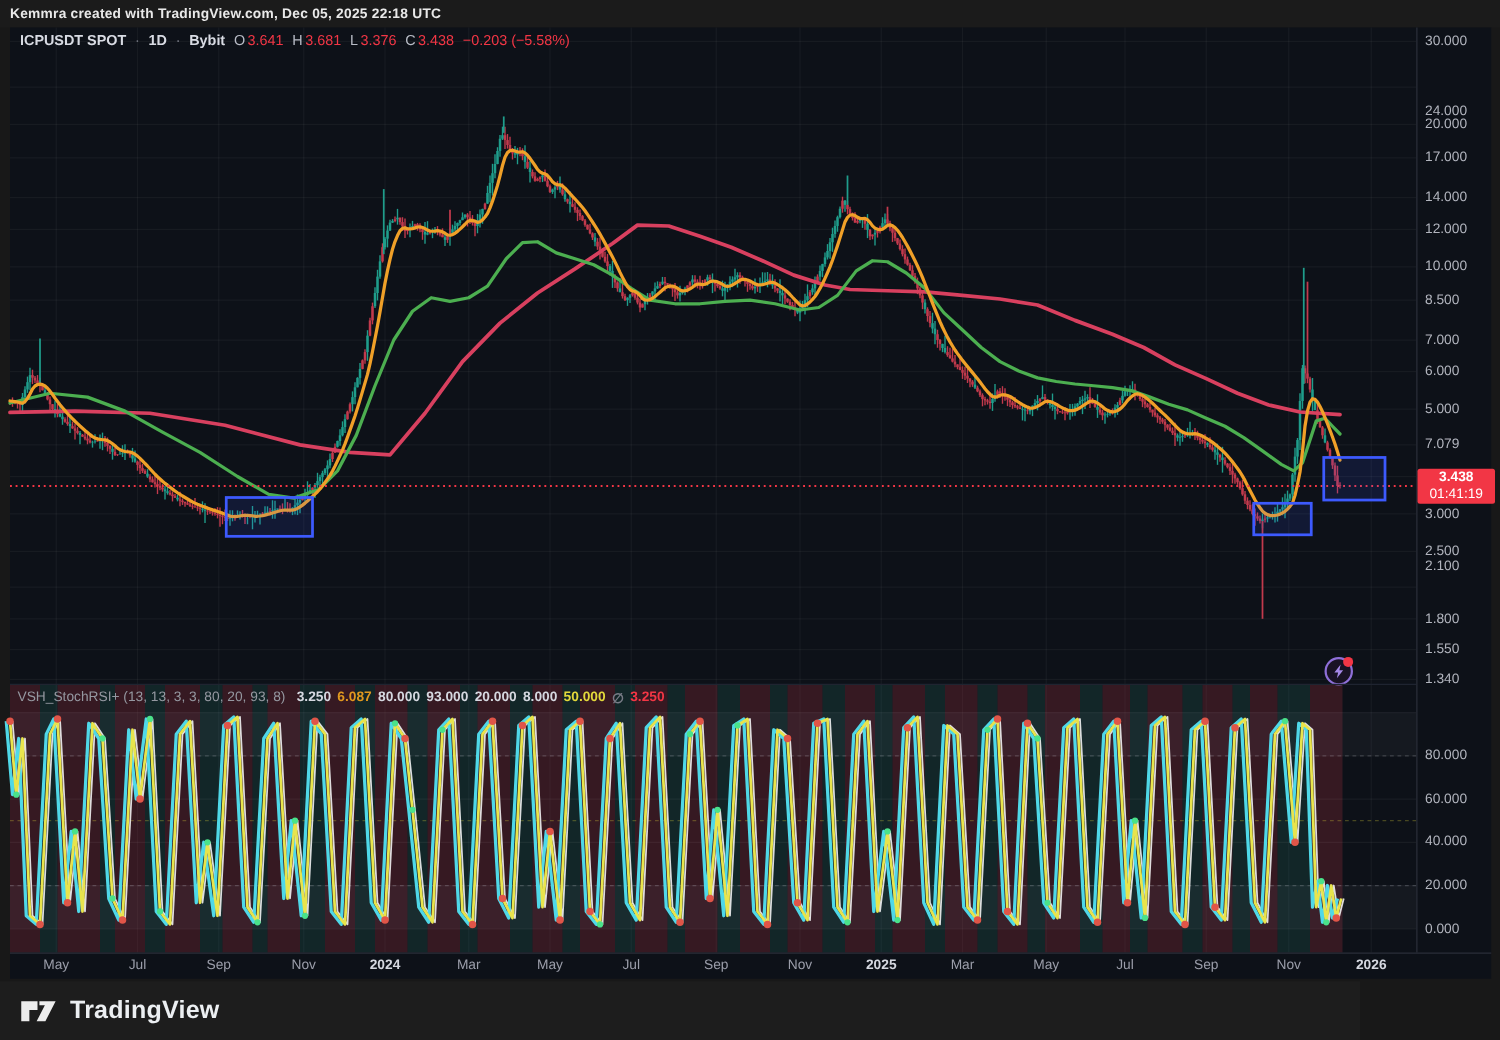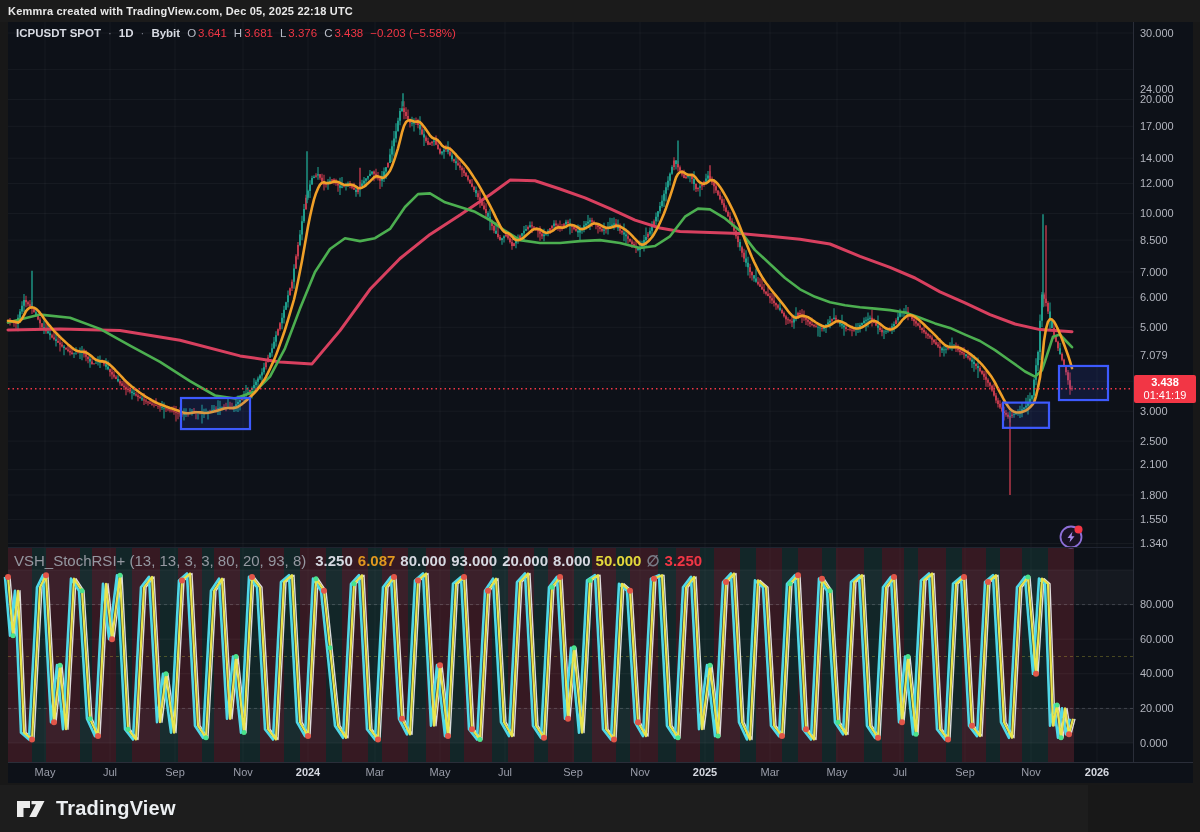--- a/index.html
+++ b/index.html
@@ -15,21 +15,21 @@
   .legend-row .dim{color:#787b86;}
   .legend-row .red{color:#f23645;}
   .ohlc{display:flex;gap:2px;}
   .ohlc .k{color:#b8bcc6;}
   .tick-label{position:absolute;font-size:11px;color:#b2b5be;white-space:nowrap;}
   .time-label{position:absolute;font-size:11px;color:#9b9eaa;transform:translateX(-50%);white-space:nowrap;}
   .time-label.year{color:#d5d8e0;font-weight:700;}
   .price-flag{position:absolute;left:1134px;width:62px;background:#f23645;color:#fff;
               border-radius:2px;text-align:center;line-height:13px;font-size:11px;padding:1px 0;z-index:5;}
   .price-flag .p{font-weight:700;}
-  .ind-legend{position:absolute;display:flex;gap:9px;font-size:15px;font-weight:600;white-space:nowrap;z-index:4;}
+  .ind-legend{position:absolute;display:flex;gap:9px;font-size:11px;font-weight:600;white-space:nowrap;z-index:4;}
   .footer{position:absolute;left:0;top:785px;width:1088px;height:47px;background:#1d1d1d;
           display:flex;align-items:center;}
   .footer .brand{color:#eceff2;font-size:20px;font-weight:700;margin-left:10px;letter-spacing:.2px;}
   .footer svg{margin-left:16px;}
 </style>
 </head>
 <body>
 
 <div class="stage">
 
@@ -1352,21 +1352,21 @@
       <div class="tick-label" style="left: 1140px; top: 176.981px;">12.000</div>
       <div class="tick-label" style="left: 1140px; top: 206.924px;">10.000</div>
       <div class="tick-label" style="left: 1140px; top: 233.614px;">8.500</div>
       <div class="tick-label" style="left: 1140px; top: 265.5px;">7.000</div>
       <div class="tick-label" style="left: 1140px; top: 290.816px;">6.000</div>
       <div class="tick-label" style="left: 1140px; top: 320.758px;">5.000</div>
       <div class="tick-label" style="left: 1140px; top: 349.392px;">7.079</div>
       <div class="tick-label" style="left: 1140px; top: 374.708px;">3.600</div>
       <div class="tick-label" style="left: 1140px; top: 404.651px;">3.000</div>
       <div class="tick-label" style="left: 1140px; top: 434.593px;">2.500</div>
-      <div class="tick-label" style="left: 1140px; top: 458px;">2.100</div>
+      <div class="tick-label" style="left: 1140px; top: 447px;">2.100</div>
       <div class="tick-label" style="left: 1140px; top: 488.543px;">1.800</div>
       <div class="tick-label" style="left: 1140px; top: 513.1px;">1.550</div>
       <div class="tick-label" style="left: 1140px; top: 537.01px;">1.340</div>
     </div>
   <div id="ind-ticks">
       <div class="tick-label" style="left: 1202px; top: 563.5px;">100.000</div>
       <div class="tick-label" style="left: 1140px; top: 598.1px;">80.000</div>
       <div class="tick-label" style="left: 1140px; top: 632.7px;">60.000</div>
       <div class="tick-label" style="left: 1140px; top: 667.3px;">40.000</div>
       <div class="tick-label" style="left: 1140px; top: 701.9px;">20.000</div>

